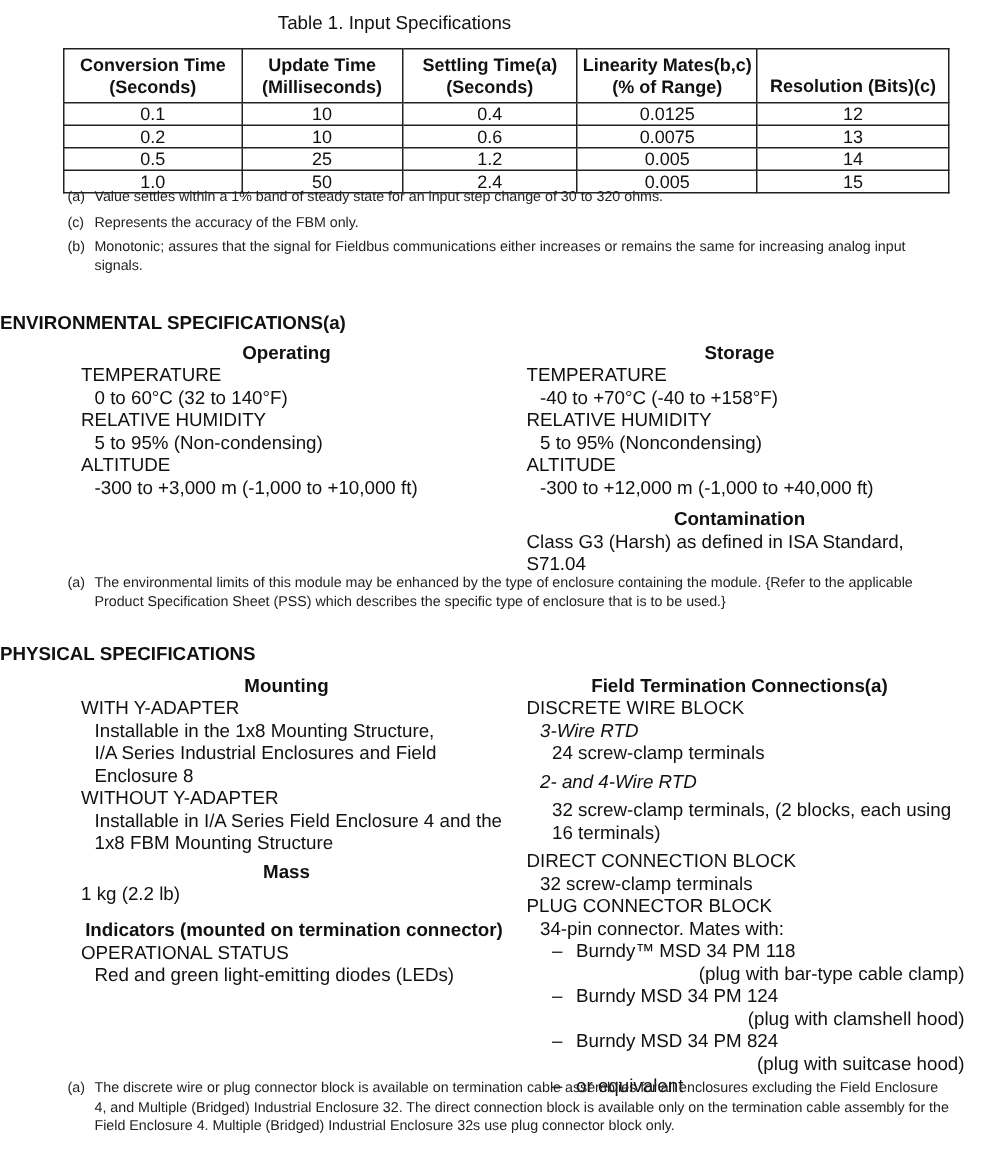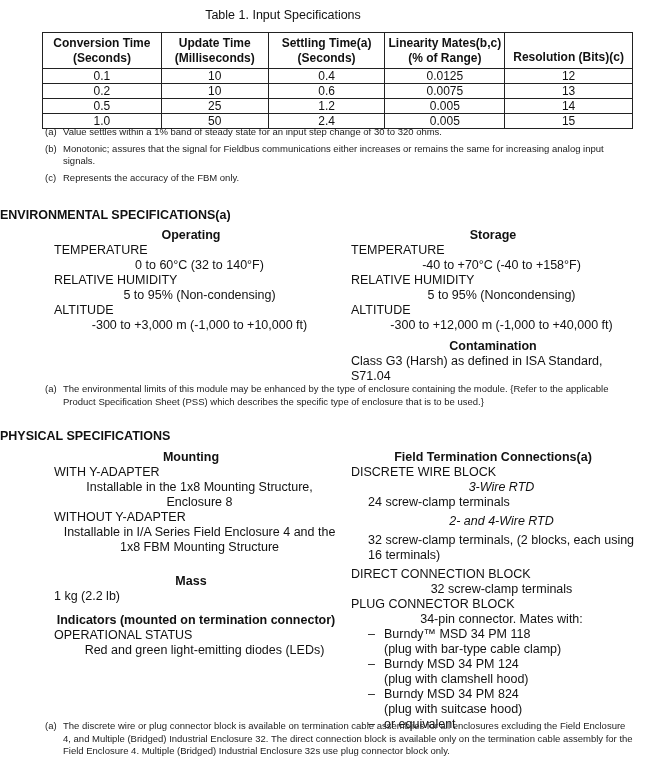--- a/index.html
+++ b/index.html
@@ -1,40 +1,40 @@
 <!DOCTYPE html>
 <html><head>
   <meta charset="utf-8">
   <style>
     html, body { margin: 0; padding: 0; background: #ffffff; }
     body {
       width: 666px; height: 778px; position: relative; overflow: hidden;
       font-family: "Liberation Sans", sans-serif; color: #111111;
     }
     .abs { position: absolute; }
-    .table-title { left: 0; width: 526px; top: 8px; text-align: center; font-size: 12.5px; padding-left: 20px; }
+    .table-title { left: 0; width: 526px; top: 8px; text-align: center; font-size: 12.5px; }
     table.spec {
       position: absolute; left: 42px; top: 32px; width: 591px;
       border-collapse: collapse; font-size: 12px;
     }
     table.spec th, table.spec td { border: 1px solid #222; text-align: center; padding: 0; }
     table.spec th { font-weight: bold; height: 32px; line-height: 15px; vertical-align: middle; }
     table.spec td { height: 14px; line-height: 14px; }
     table.spec th.bottom { vertical-align: bottom; padding-bottom: 3px; }
     .note { font-size: 9.5px; line-height: 12.5px; color: #222; padding-left: 18px; text-indent: -18px; }
     .note .tag { display: inline-block; width: 18px; text-indent: 0; }
     .section-head { left: 0; width: 666px; text-align: left; font-weight: bold; font-size: 12.5px; }
     .h { font-weight: bold; font-size: 12.5px; line-height: 15px; text-align: center; }
     .l1 { padding-left: 8px; font-size: 12.5px; line-height: 15px; }
-    .l2 { padding-left: 17px; font-size: 12.5px; line-height: 15px; text-align: center; }
+    .l2 { padding-left: 17px; font-size: 12.5px; line-height: 15px; }
     .l3 { padding-left: 25px; font-size: 12.5px; line-height: 15px; }
     .it { font-style: italic; }
     .dash { padding-left: 25px; font-size: 12.5px; line-height: 15px; }
     .dash .d { display: inline-block; width: 16px; }
-    .cont { padding-left: 41px; font-size: 12.5px; line-height: 15px; }
+    .cont { padding-left: 41px; font-size: 12.5px; line-height: 15px; text-align: right; }
     .gap4 { margin-top: 4px; }
   </style>
 </head>
 <body>
 
 <div class="abs table-title">Table 1.  Input Specifications</div>
 
 <table class="spec">
   <colgroup>
     <col style="width:119px">
@@ -79,22 +79,22 @@
       <td>50</td>
       <td>2.4</td>
       <td>0.005</td>
       <td>15</td>
     </tr>
   </tbody>
 </table>
 
 <div class="abs" style="left:45px; top:126px; width:590px;">
   <div class="note"><span class="tag">(a)</span><span>Value settles within a 1% band of steady state for an input step change of 30 to 320 ohms.</span></div>
+  <div class="note" style="margin-top:4px;"><span class="tag">(c)</span><span>Represents the accuracy of the FBM only.</span></div>
   <div class="note" style="margin-top:4px;"><span class="tag">(b)</span><span>Monotonic; assures that the signal for Fieldbus communications either increases or remains the same for increasing analog input signals.</span></div>
-  <div class="note" style="margin-top:4px;"><span class="tag">(c)</span><span>Represents the accuracy of the FBM only.</span></div>
 </div>
 
 <div class="abs section-head" style="top:208px;">ENVIRONMENTAL SPECIFICATIONS(a)</div>
 
 <div class="abs" style="left:46px; top:228px; width:290px;">
   <div class="h">Operating</div>
   <div class="l1">TEMPERATURE</div>
   <div class="l2">0 to 60°C (32 to 140°F)</div>
   <div class="l1">RELATIVE HUMIDITY</div>
   <div class="l2">5 to 95% (Non-condensing)</div>
@@ -121,20 +121,21 @@
 <div class="abs" style="left:45px; top:383px; width:590px;">
   <div class="note"><span class="tag">(a)</span><span>The environmental limits of this module may be enhanced by the type of enclosure containing the module. {Refer to the applicable Product Specification Sheet (PSS) which describes the specific type of enclosure that is to be used.}</span></div>
 </div>
 
 <div class="abs section-head" style="top:429px;">PHYSICAL SPECIFICATIONS</div>
 
 <div class="abs" style="left:46px; top:450px; width:290px;">
   <div class="h">Mounting</div>
   <div class="l1">WITH Y-ADAPTER</div>
   <div class="l2">Installable in the 1x8 Mounting Structure,</div>
+  <div class="l2">I/A Series Industrial Enclosures and Field</div>
   <div class="l2">Enclosure 8</div>
   <div class="l1">WITHOUT Y-ADAPTER</div>
   <div class="l2">Installable in I/A Series Field Enclosure 4 and the</div>
   <div class="l2">1x8 FBM Mounting Structure</div>
 </div>
 
 <div class="abs" style="left:46px; top:574px; width:290px;">
   <div class="h">Mass</div>
   <div class="l1">1 kg (2.2 lb)</div>
 </div>

